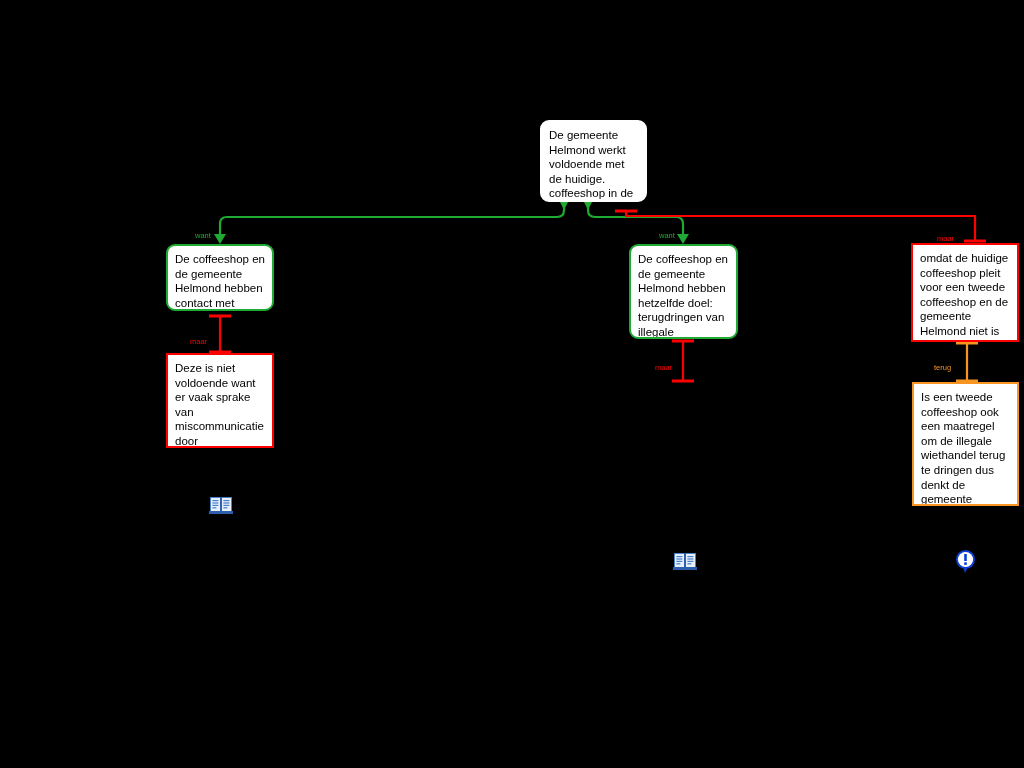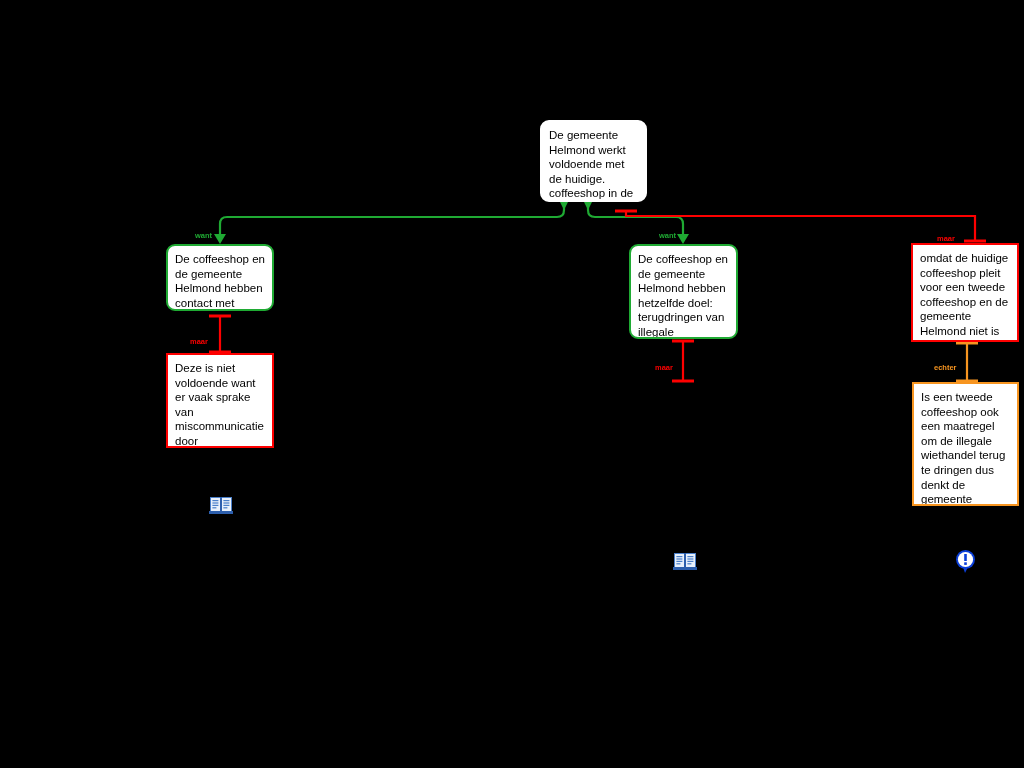--- a/index.html
+++ b/index.html
@@ -45,21 +45,21 @@
     border-radius: 0px;
   }
   .node-orange {
     border: 2px solid #f79520;
     border-radius: 0px;
   }
   .edge-label {
     position: absolute;
     font-size: 7.5px;
     font-family: "Liberation Sans", sans-serif;
-    font-weight: bold;
+    font-weight: normal;
     letter-spacing: 0px;
     white-space: nowrap;
     line-height: 8px;
   }
   .lbl-green { color: #1faa33; }
   .lbl-red   { color: #fe0000; }
   .lbl-orange{ color: #f79520; }
   .icon {
     position: absolute;
   }
@@ -115,21 +115,21 @@
   <div class="edge-label lbl-green" style="left:195px; top:232px;">want</div>
 
   <div class="edge-label lbl-green" style="left:659px; top:232px;">want</div>
 
   <div class="edge-label lbl-red" style="left:937px; top:235px;">maar</div>
 
   <div class="edge-label lbl-red" style="left:190px; top:338px;">maar</div>
 
   <div class="edge-label lbl-red" style="left:655px; top:364px;">maar</div>
 
-  <div class="edge-label lbl-orange" style="left:934px; top:364px;">echter</div>
+  <div class="edge-label lbl-orange" style="left:934px; top:364px;">terug</div>
 
   <div class="node node-root" style="left:540px; top:120px; width:107px; height:82px;">De gemeente Helmond werkt voldoende met de huidige. coffeeshop in de stad samen</div>
 
   <div class="node node-green" style="left:166px; top:244px; width:108px; height:67px;">De coffeeshop en de gemeente Helmond hebben contact met elkaar</div>
 
   <div class="node node-green" style="left:629px; top:244px; width:109px; height:95px;">De coffeeshop en de gemeente Helmond hebben hetzelfde doel: terugdringen van illegale wiethandel</div>
 
   <div class="node node-red" style="left:911px; top:243px; width:108px; height:99px;">omdat de huidige coffeeshop pleit voor een tweede coffeeshop en de gemeente Helmond niet is er wrijving</div>
 
   <div class="node node-red" style="left:166px; top:353px; width:108px; height:95px;">Deze is niet voldoende want er vaak sprake van miscommunicatie door verschillende belangen</div>

